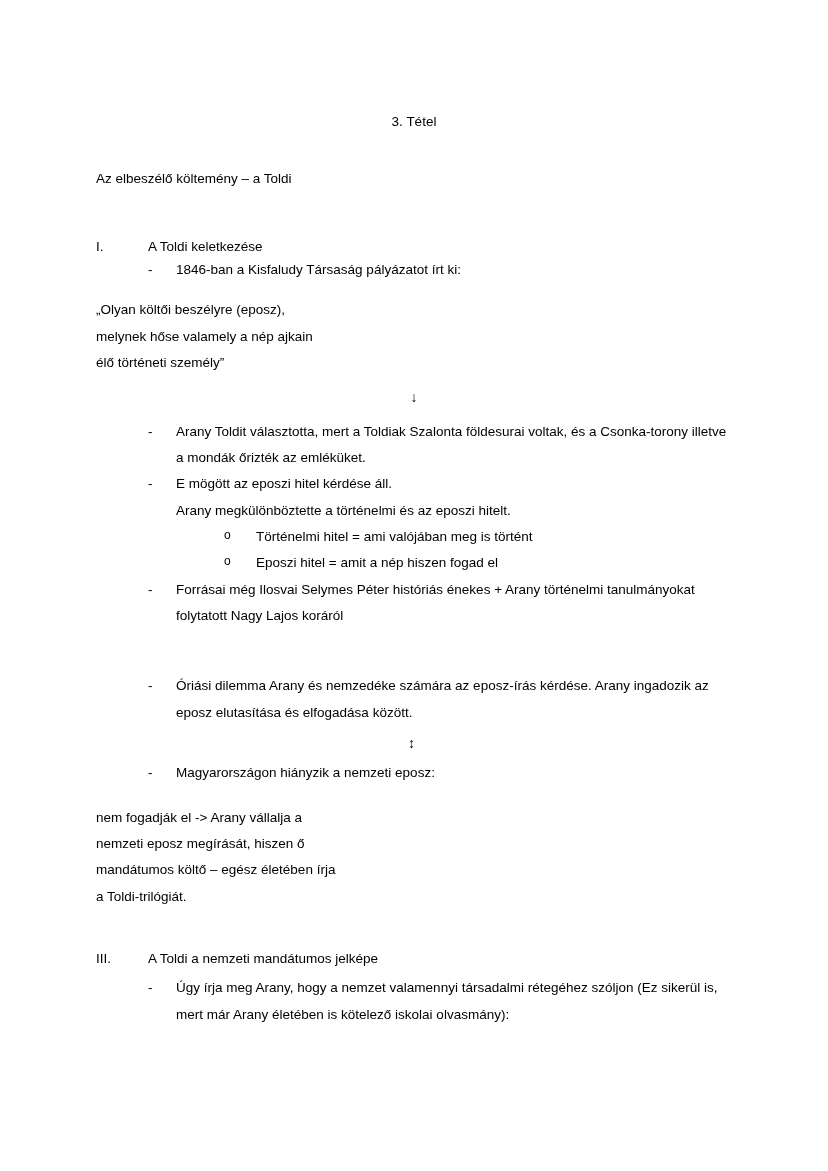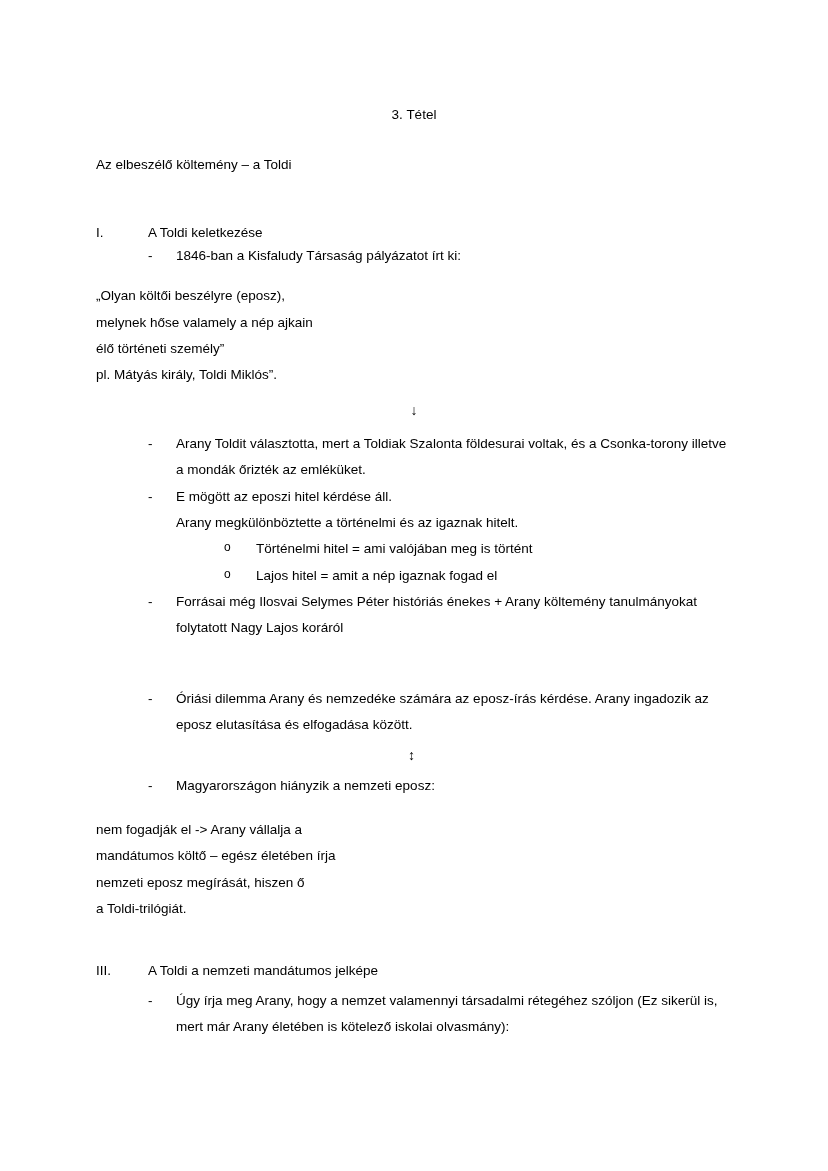--- a/index.html
+++ b/index.html
@@ -18,21 +18,21 @@
     position: relative;
     width: 828px;
     height: 1171px;
     box-sizing: border-box;
     padding: 88px 96px 60px 96px;
   }
   .doc-title {
     text-align: center;
     font-size: 13.5px;
     line-height: 1.5;
-    margin: 9px;
+    margin: 16px;
     padding-top: 8px;
   }
   .doc-subtitle {
     text-align: left;
     font-size: 13.5px;
     line-height: 1.5;
     margin: 0;
     padding-top: 21px;
   }
   .section {
@@ -120,54 +120,53 @@
       <div class="dash-mark">-</div>
       <div class="dash-text">1846-ban a Kisfaludy Társaság pályázatot írt ki:</div>
     </div>
 
     <div class="sp-14"></div>
 
     <div class="quote-block">
       <div>„Olyan költői beszélyre (eposz),</div>
       <div>melynek hőse valamely a nép ajkain</div>
       <div>élő történeti személy”</div>
-      <div>pl. Mátyás király, Toldi Miklós”.</div>
     </div>
 
     <div class="sp-10"></div>
 
     <div class="arrow-center">↓</div>
 
     <div class="sp-10"></div>
 
     <div class="dash-item">
       <div class="dash-mark">-</div>
       <div class="dash-text">Arany Toldit választotta, mert a Toldiak Szalonta földesurai voltak, és a Csonka-torony illetve a mondák őrizték az emléküket.</div>
     </div>
 
     <div class="dash-item">
       <div class="dash-mark">-</div>
       <div class="dash-text">E mögött az eposzi hitel kérdése áll.</div>
     </div>
 
-    <div class="plain-indent">Arany megkülönböztette a történelmi és az igaznak hitelt.</div>
+    <div class="plain-indent">Arany megkülönböztette a történelmi és az eposzi hitelt.</div>
 
     <div class="circle-item">
       <div class="circle-mark">o</div>
       <div class="dash-text">Történelmi hitel = ami valójában meg is történt</div>
     </div>
 
     <div class="circle-item">
       <div class="circle-mark">o</div>
-      <div class="dash-text">Lajos hitel = amit a nép igaznak fogad el</div>
-    </div>
-
-    <div class="dash-item">
-      <div class="dash-mark">-</div>
-      <div class="dash-text">Forrásai még Ilosvai Selymes Péter históriás énekes + Arany költemény tanulmányokat folytatott Nagy Lajos koráról</div>
+      <div class="dash-text">Eposzi hitel = amit a nép hiszen fogad el</div>
+    </div>
+
+    <div class="dash-item">
+      <div class="dash-mark">-</div>
+      <div class="dash-text">Forrásai még Ilosvai Selymes Péter históriás énekes + Arany történelmi tanulmányokat folytatott Nagy Lajos koráról</div>
     </div>
   </div>
 
   <div class="sp-38"></div>
 
   <div class="section">
 
     <div class="sp-6"></div>
 
     <div class="dash-item">
@@ -184,22 +183,22 @@
 
     <div class="dash-item">
       <div class="dash-mark">-</div>
       <div class="dash-text">Magyarországon hiányzik a nemzeti eposz:</div>
     </div>
 
     <div class="sp-18"></div>
 
     <div class="quote-block">
       <div>nem fogadják el -&gt; Arany vállalja a</div>
+      <div>nemzeti eposz megírását, hiszen ő</div>
       <div>mandátumos költő – egész életében írja</div>
-      <div>nemzeti eposz megírását, hiszen ő</div>
       <div>a Toldi-trilógiát.</div>
     </div>
   </div>
 
   <div class="sp-38"></div>
 
   <div class="section">
     <div class="section-head">
       <div class="roman">III.</div>
       <div class="section-title">A Toldi a nemzeti mandátumos jelképe</div>

